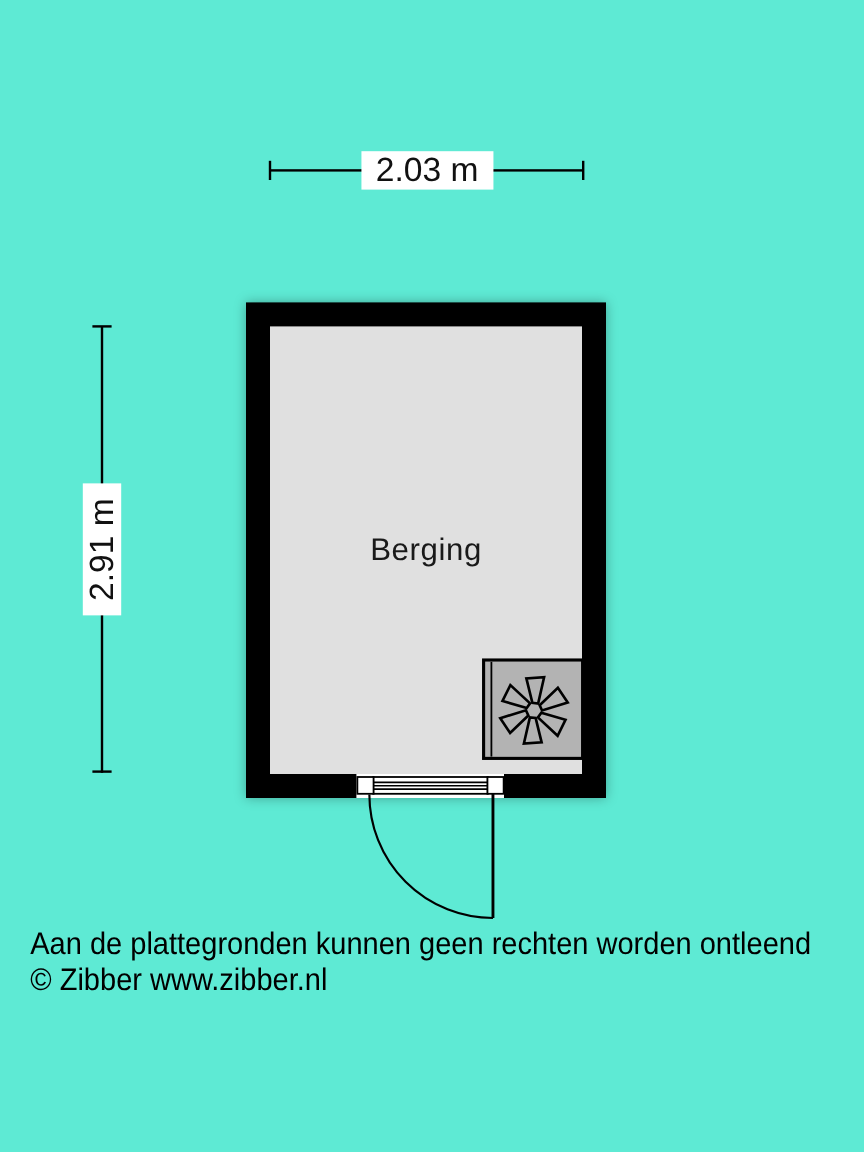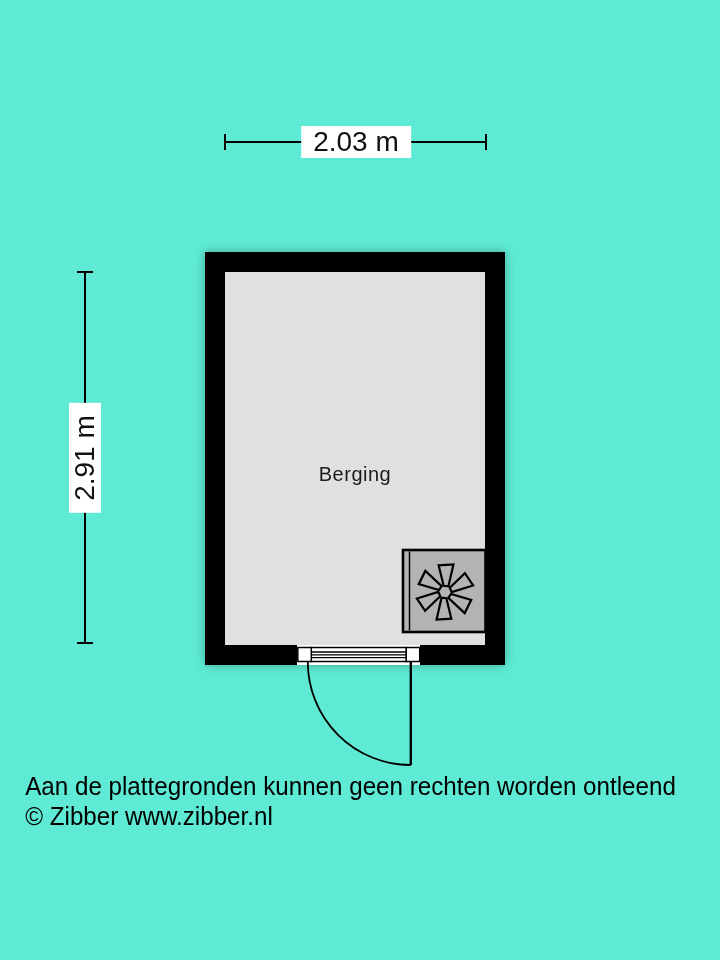--- a/index.html
+++ b/index.html
@@ -43,23 +43,23 @@
     position: absolute;
     left: 297px;
     top: 645px;
     width: 123px;
     height: 20px;
     background: #ffffff;
   }
   .room-label {
     position: absolute;
     left: 355px;
-    top: 474px;
+    top: 458px;
     transform: translate(-50%, -50%);
-    font-size: 20px;
+    font-size: 26px;
     letter-spacing: 0.5px;
     color: #1a1a1a;
     white-space: nowrap;
   }
 
   
   .h-line {
     position: absolute;
     left: 225px;
     top: 141px;

